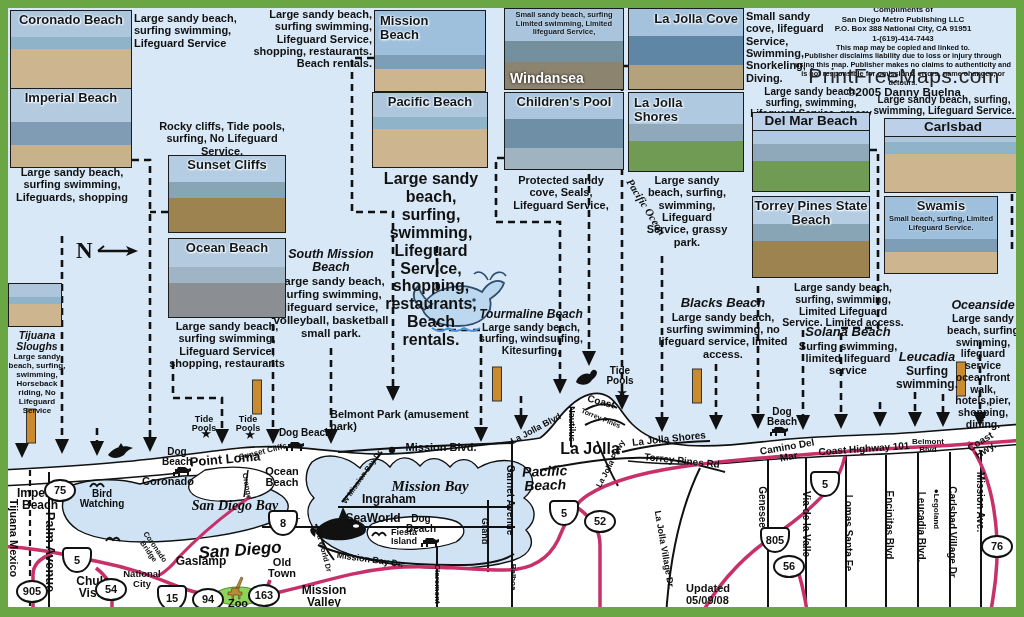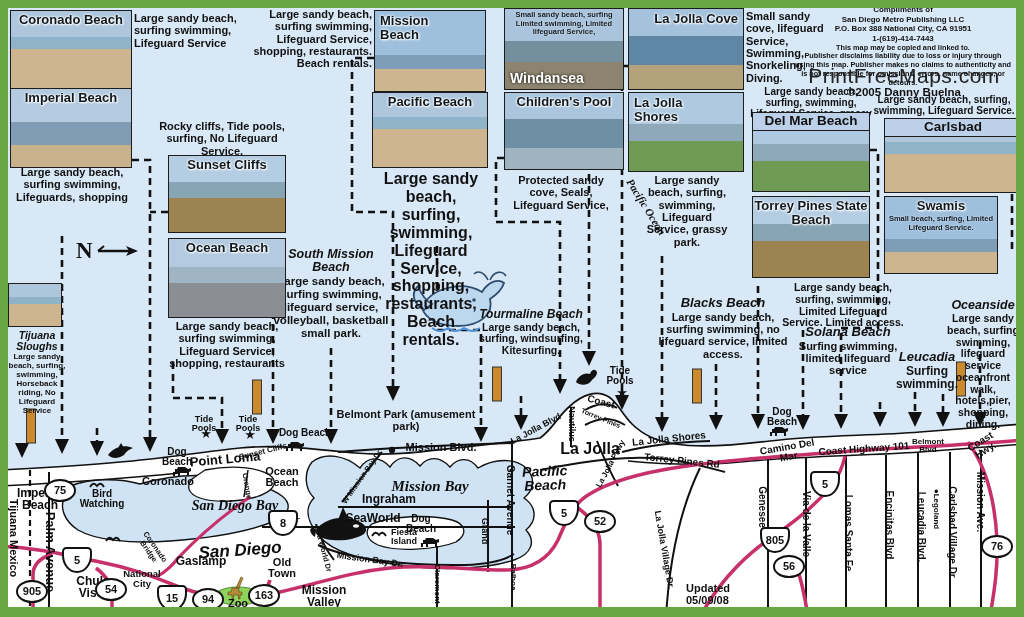--- a/index.html
+++ b/index.html
@@ -334,21 +334,21 @@
       <div>Large sandy beach, surfing swimming, lifeguard service oceanfront walk, hotels,pier, shopping, dining.</div>
     </div>
     <div class="callout" style="left: 478px; top: 308px; width: 106px; text-align: center; font-size: 10.5px;">
       <div class="co-title" style="font-size: 12px;">Tourmaline Beach</div>
       <div>Large sandy beach, surfing, windsurfing, Kitesurfing.</div>
     </div>
     <div class="callout" style="left: 8px; top: 330px; width: 58px; text-align: center; font-size: 8px;">
       <div class="co-title" style="font-size: 10.5px;">Tijuana Sloughs</div>
       <div>Large sandy beach, surfing, swimming, Horseback riding, No Lifeguard Service</div>
     </div>
-    <div class="callout" style="left: 330px; top: 408px; width: 152px; text-align: center; font-size: 11px;">
+    <div class="callout" style="left: 330px; top: 408px; width: 152px; font-size: 11px;">
       <div>Belmont Park (amusement park)</div>
     </div>
     <div class="callout" style="left: 686px; top: 582px; width: 54px; text-align: left; font-size: 11px;">
       <div>Updated 05/09/08</div>
     </div>
     <div class="maplabel" style="left: 13px; top: 538px; font-size: 11px; transform: translate(-50%, -50%) rotate(90deg);">Tijuana Mexico</div>
     <div class="maplabel wrap" style="left: 40px; top: 499px; font-size: 12px; width: 64px; transform: translate(-50%, -50%) rotate(0deg);">Imperial Beach</div>
     <div class="maplabel" style="left: 50px; top: 552px; font-size: 13px; transform: translate(-50%, -50%) rotate(90deg);">Palm Avenue</div>
     <div class="maplabel wrap" style="left: 93px; top: 587px; font-size: 12px; width: 52px; transform: translate(-50%, -50%) rotate(0deg);">Chula Vista</div>
     <div class="maplabel wrap" style="left: 142px; top: 578px; font-size: 9.5px; width: 46px; transform: translate(-50%, -50%) rotate(0deg);">National City</div>

